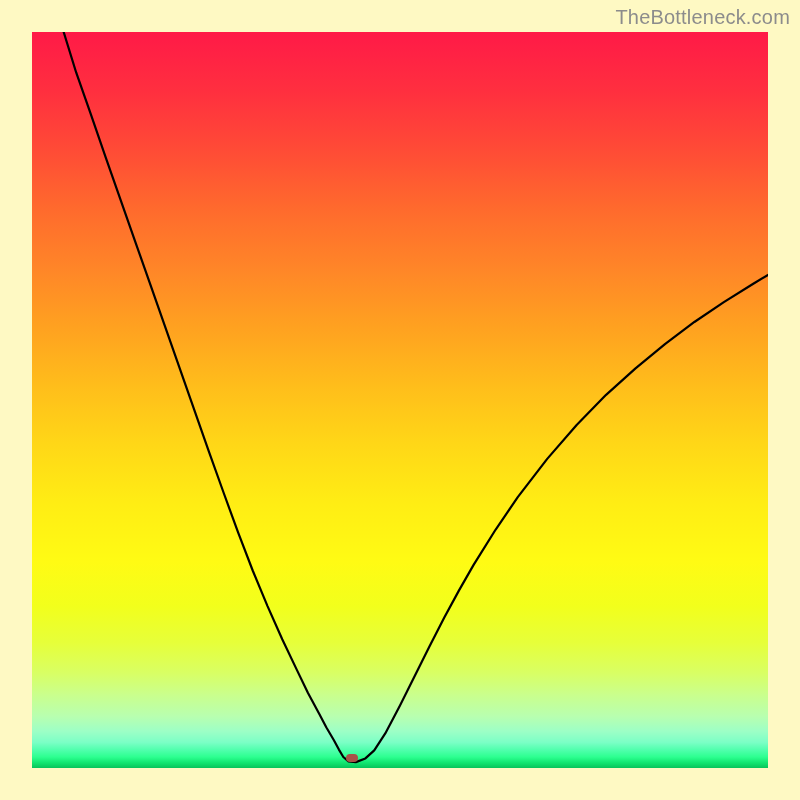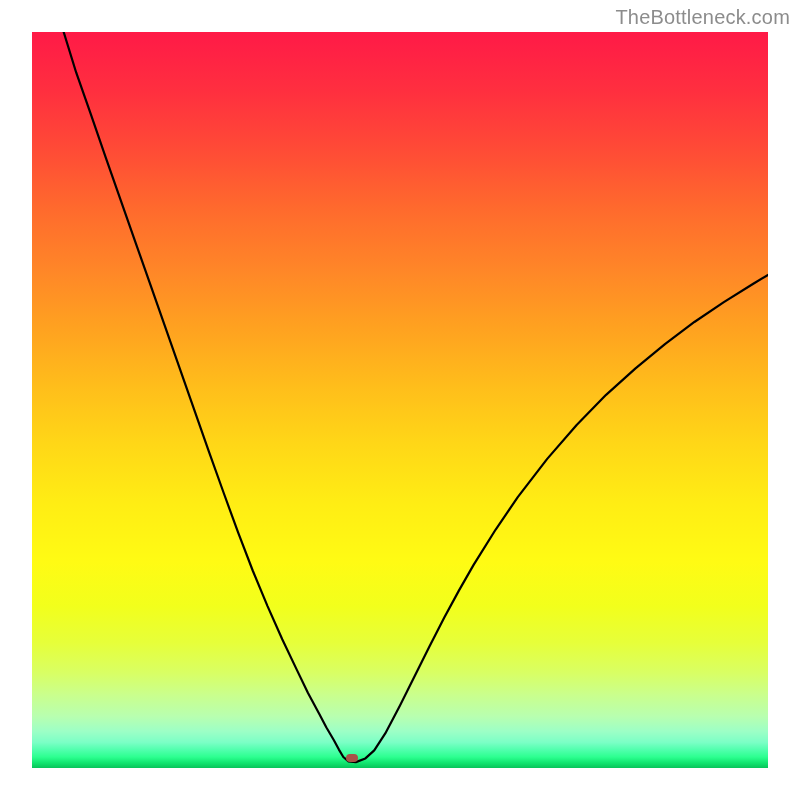--- a/index.html
+++ b/index.html
@@ -10,21 +10,21 @@
     background: #000;
     font-family: Arial, Helvetica, sans-serif;
     overflow: hidden;
   }
   .frame {
     position: absolute;
     left: 0;
     top: 0;
     width: 800px;
     height: 800px;
-    background: #ffffff;
+    background: #fef9c3;
   }
   .plot {
     position: absolute;
     left: 32px;
     top: 32px;
     width: 736px;
     height: 736px;
     overflow: hidden;
   }
   .gradient {

